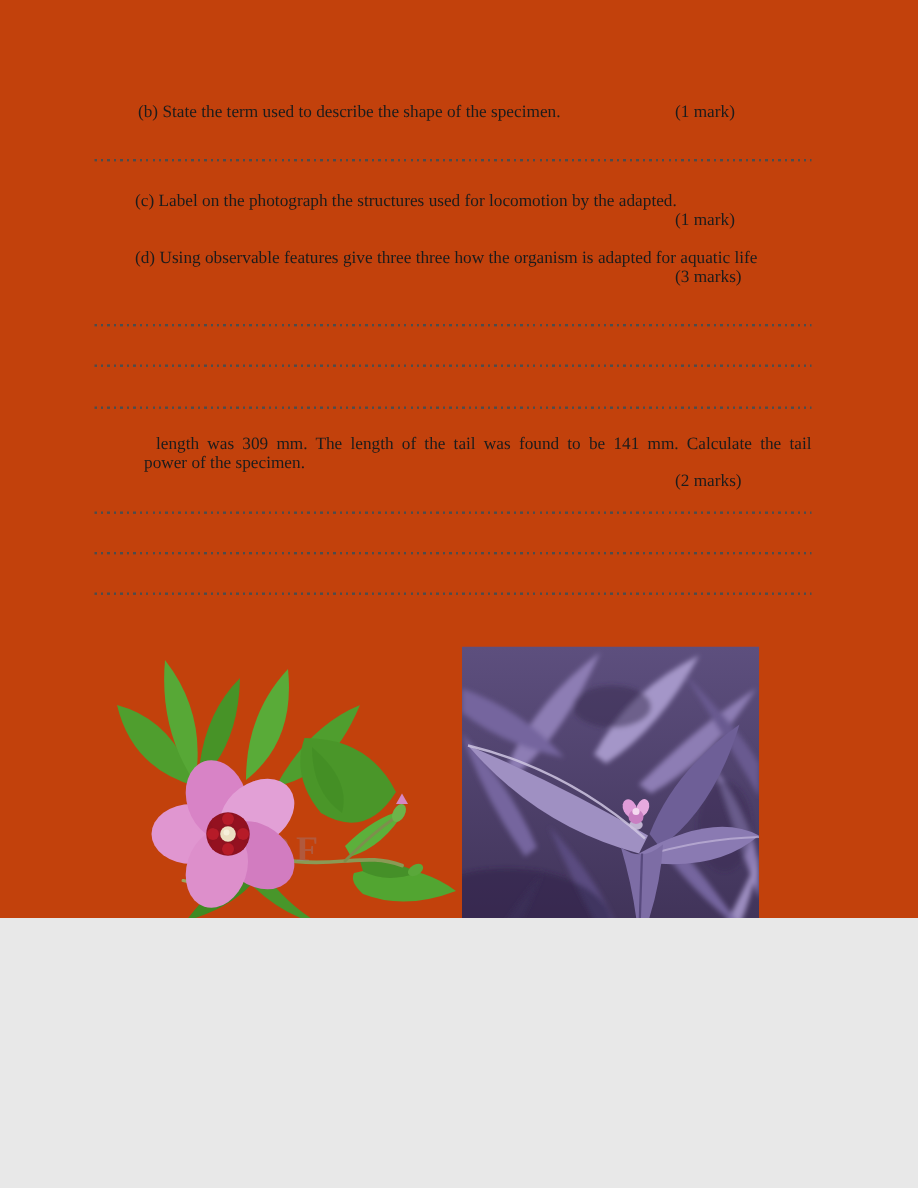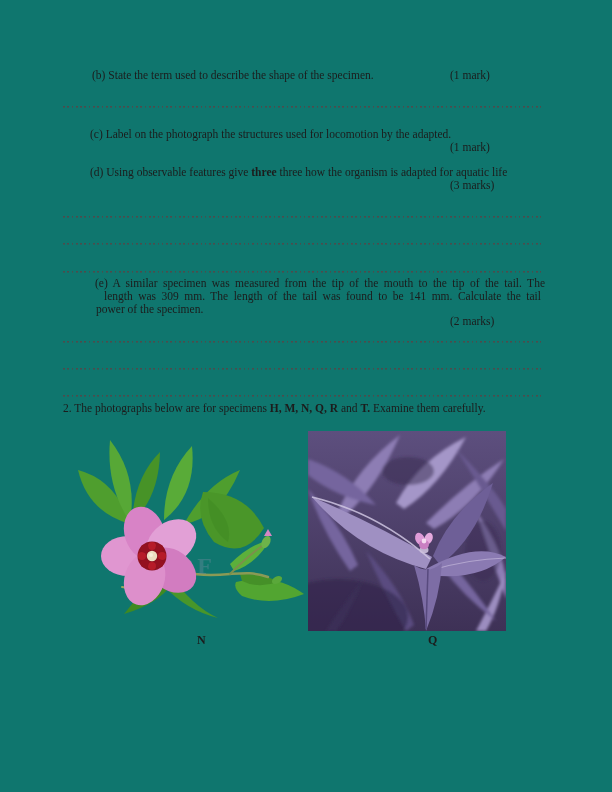--- a/index.html
+++ b/index.html
@@ -1,30 +1,30 @@
 <!DOCTYPE html>
 <html><head>
 <meta charset="utf-8">
 <style>
   html,body{margin:0;padding:0;background:#e8e8e8;}
   .page{
-    position:relative;width:612px;height:792px;margin:0 auto;background:#0f766e;
+    position:relative;width:612px;height:612px;margin:0 auto;background:#c2410c;
     font-family:"Liberation Serif","DejaVu Serif",serif;font-size:11.5px;color:#1c1c1c;
     overflow:hidden;
   }
   .abs{position:absolute;}
   .line-text{white-space:nowrap;}
   .marks{position:absolute;width:62px;text-align:left;white-space:nowrap;}
   .dotline{
     position:absolute;left:63px;width:478px;height:2px;
     background-image:repeating-linear-gradient(to right,#4c4c4c 0 1.6px,transparent 1.6px 4.3px);
     background-position:0 60%;background-repeat:repeat-x;background-size:auto 1.6px;
   }
   .just{text-align:justify;text-align-last:justify;}
-  b{font-weight:bold;}
+  b{font-weight:normal;}
   .figlabel{position:absolute;font-weight:bold;font-size:12px;}
   svg{display:block;}
 </style>
 </head>
 <body>
 
 <div class="page">
 
   <div class="abs line-text" style="left:92px;top:69px;">(b) State the term used to describe the shape of the specimen.</div>
   <div class="marks" style="left:450px;top:69px;">(1 mark)</div>
@@ -32,29 +32,27 @@
 
   <div class="abs line-text" style="left:90px;top:128px;">(c) Label on the photograph the structures used for locomotion by the adapted.</div>
   <div class="marks" style="left:450px;top:141px;">(1 mark)</div>
 
   <div class="abs line-text" style="left:90px;top:166px;"><span>(d) Using observable features give </span><b>three</b><span> three how the organism is adapted for aquatic life</span></div>
   <div class="marks" style="left:450px;top:179px;">(3 marks)</div>
   <div class="dotline" style="top:216px;"></div>
   <div class="dotline" style="top:243px;"></div>
   <div class="dotline" style="top:271px;"></div>
 
-  <div class="abs just" style="left:95px;top:277px;width:450px;">(e) A similar specimen was measured from the tip of the mouth to the tip of the tail.  The</div>
   <div class="abs just" style="left:104px;top:290px;width:437px;">length was 309 mm.  The length of the tail was found to be 141 mm. Calculate the tail</div>
   <div class="abs line-text" style="left:96px;top:303px;">power of the specimen.</div>
   <div class="marks" style="left:450px;top:303px;margin-top:12px;">(2 marks)</div>
   <div class="dotline" style="top:341px;"></div>
   <div class="dotline" style="top:368px;"></div>
   <div class="dotline" style="top:395px;"></div>
 
-  <div class="abs line-text" style="left:63px;top:402px;"><span>2. The photographs below are for specimens </span><b>H, M, N, Q, R</b><span> and </span><b>T.</b><span>  Examine them carefully.</span></div>
 
   <div class="abs" style="left:58px;top:424px;">
     <svg width="248" height="206" viewBox="0 0 248 206">
 
       <g>
         <path d="M72,100 Q30,88 20,46 Q58,56 72,100 Z" fill="#4f9e2e"></path>
         <path d="M72,98 Q48,62 52,16 Q80,52 72,98 Z" fill="#57a836"></path>
         <path d="M74,98 Q76,54 102,28 Q101,74 74,98 Z" fill="#479327"></path>
         <path d="M106,96 Q106,52 134,22 Q139,70 106,96 Z" fill="#59ab38"></path>
         <path d="M126,100 Q148,60 182,46 Q162,94 126,100 Z" fill="#4f9e2e"></path>

